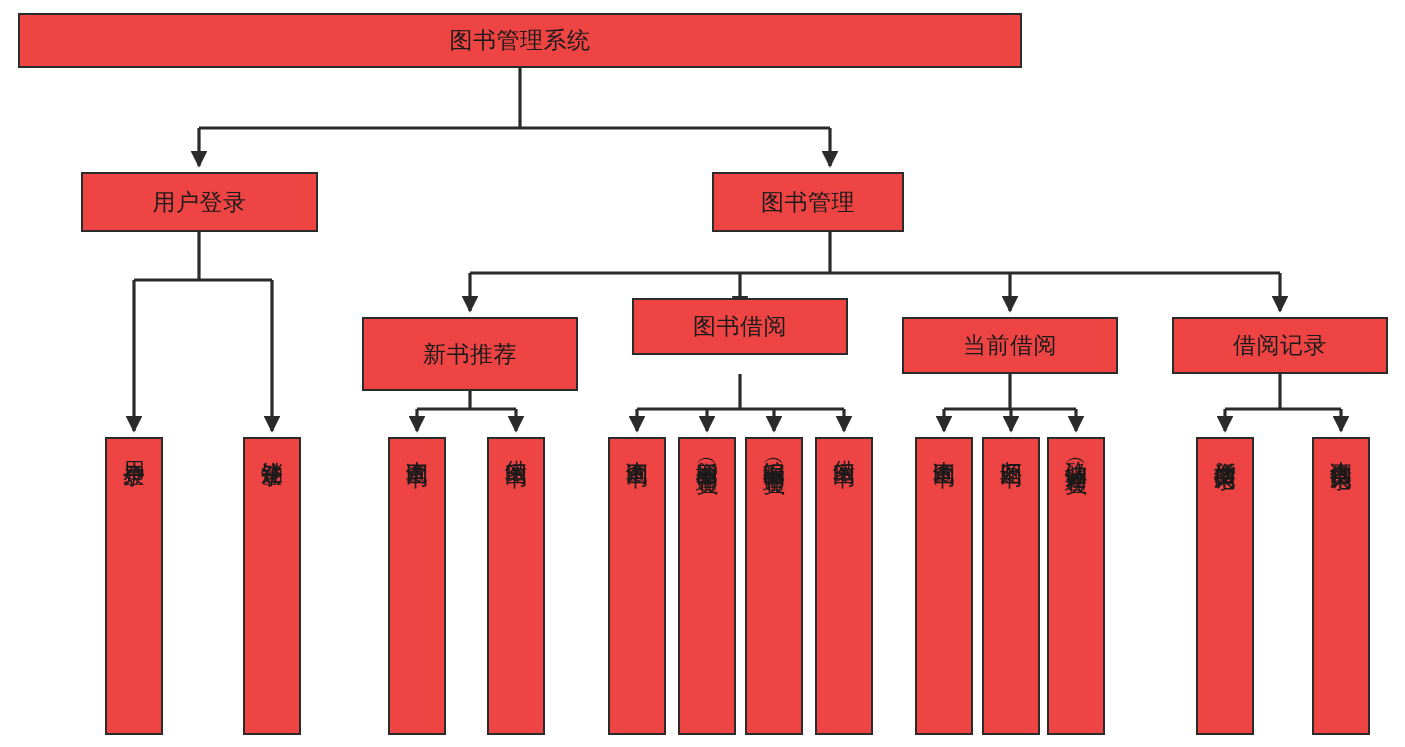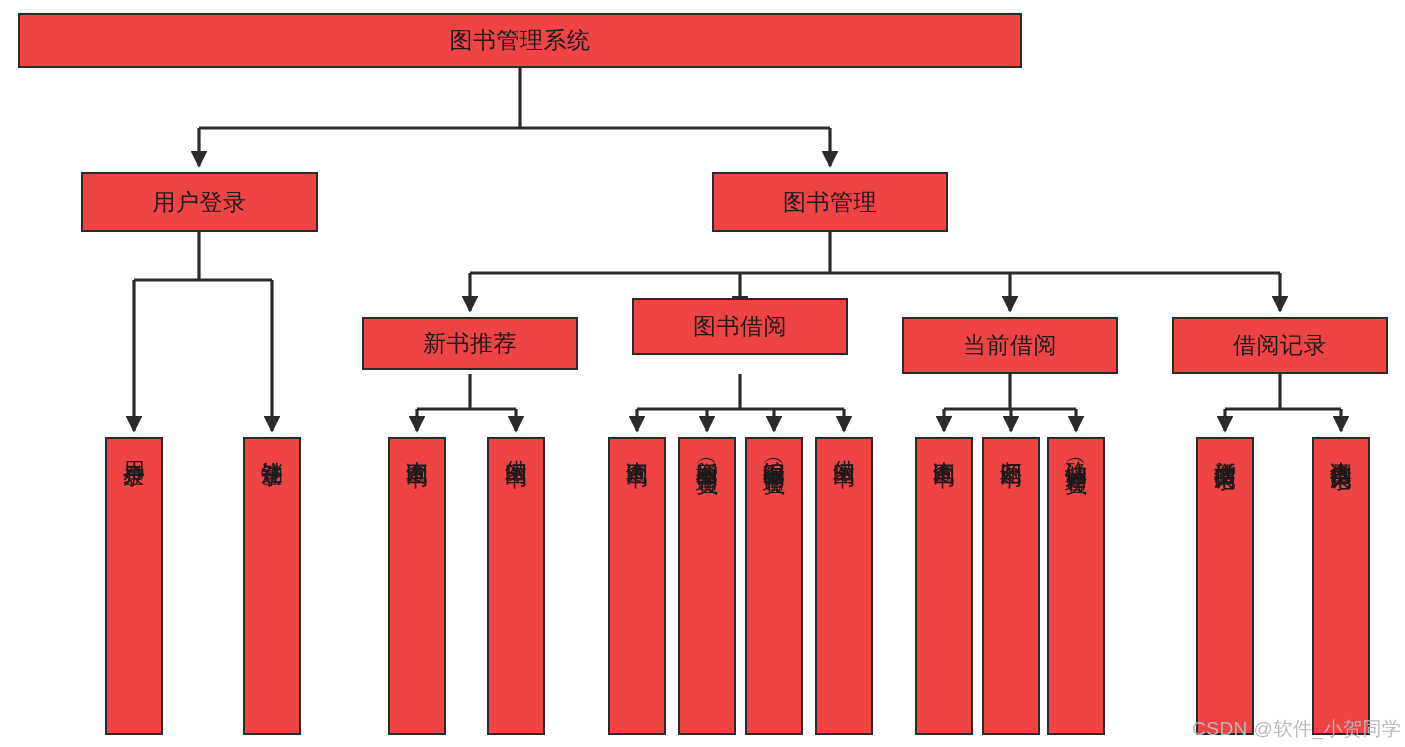--- a/index.html
+++ b/index.html
@@ -121,25 +121,25 @@
     </g>
   </svg>
 
   <div class="node-box" style="left: 18px; top: 13px; width: 1004px; height: 55px;">
     <span class="node-label-h">图书管理系统</span>
   </div>
 
   <div class="node-box" style="left: 81px; top: 172px; width: 237px; height: 60px;">
     <span class="node-label-h">用户登录</span>
   </div>
-  <div class="node-box" style="left: 712px; top: 172px; width: 236px; height: 60px;">
+  <div class="node-box" style="left: 712px; top: 172px; width: 192px; height: 60px;">
     <span class="node-label-h">图书管理</span>
   </div>
 
-  <div class="node-box" style="left: 362px; top: 317px; width: 216px; height: 53px;">
+  <div class="node-box" style="left: 362px; top: 317px; width: 216px; height: 74px;">
     <span class="node-label-h">新书推荐</span>
   </div>
   <div class="node-box" style="left: 632px; top: 298px; width: 216px; height: 57px;">
     <span class="node-label-h">图书借阅</span>
   </div>
   <div class="node-box" style="left: 1172px; top: 317px; width: 216px; height: 57px;">
     <span class="node-label-h">借阅记录</span>
   </div>
   <div class="node-box" style="left: 902px; top: 317px; width: 216px; height: 57px;">
     <span class="node-label-h">当前借阅</span>
@@ -178,15 +178,14 @@
   <div class="node-box leaf" style="left: 1047px; top: 437px; width: 58px; height: 298px;">
     <span class="node-label-v">确认归还（管理员）</span>
   </div>
   <div class="node-box leaf" style="left: 1196px; top: 437px; width: 58px; height: 298px;">
     <span class="node-label-v">新增借阅记录</span>
   </div>
   <div class="node-box leaf" style="left: 1312px; top: 437px; width: 58px; height: 298px;">
     <span class="node-label-v">查询借阅记录</span>
   </div>
 
-  <div class="watermark" style="left:1192px; top:716px;">CSDN @软件_小贺同学</div>
 
 </div>
 
 </body></html>

